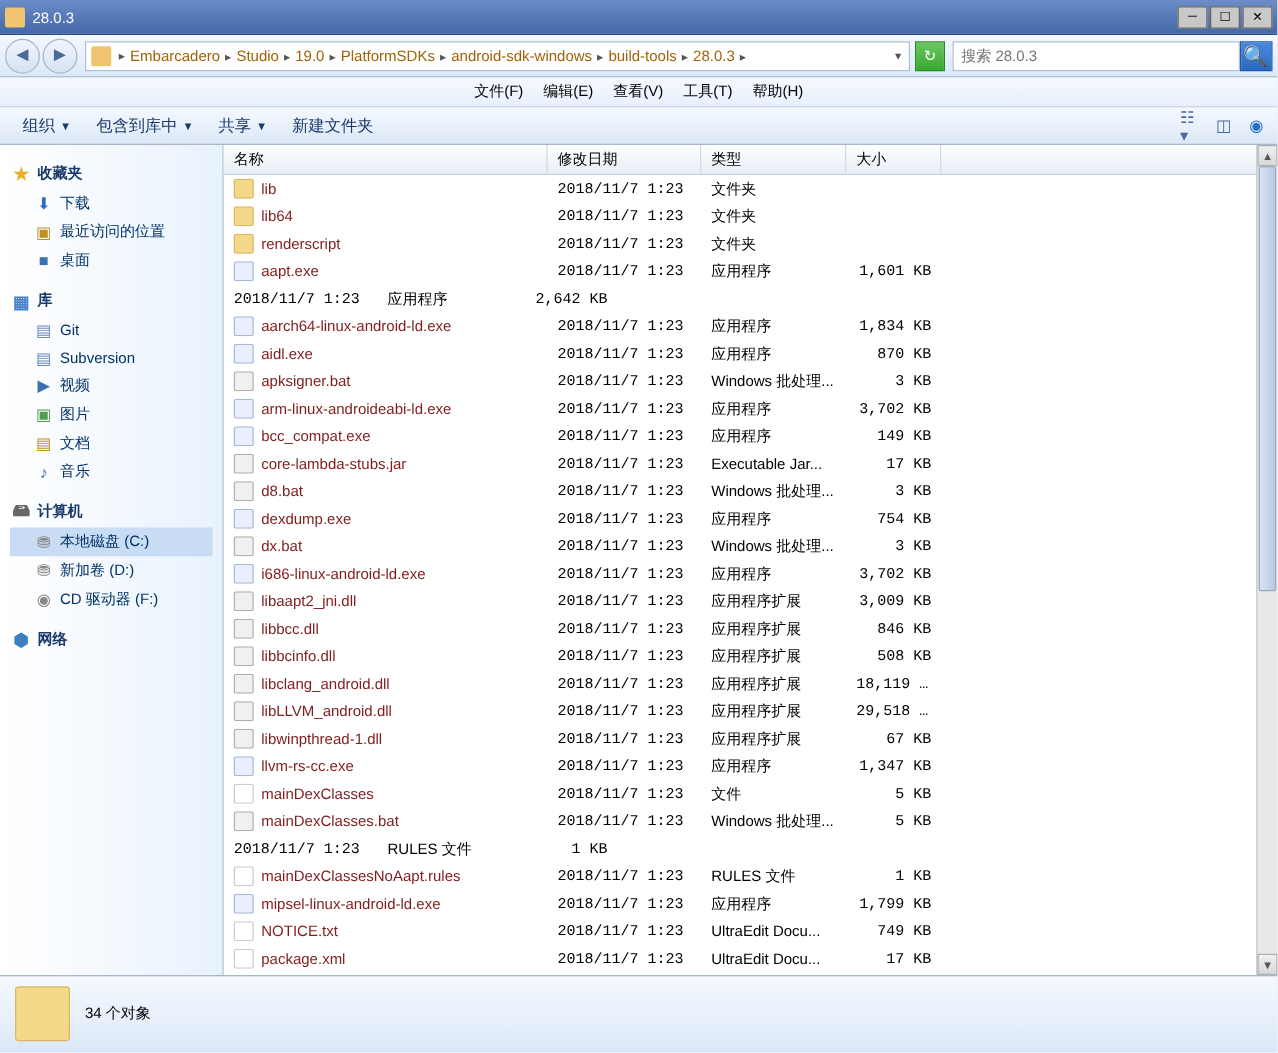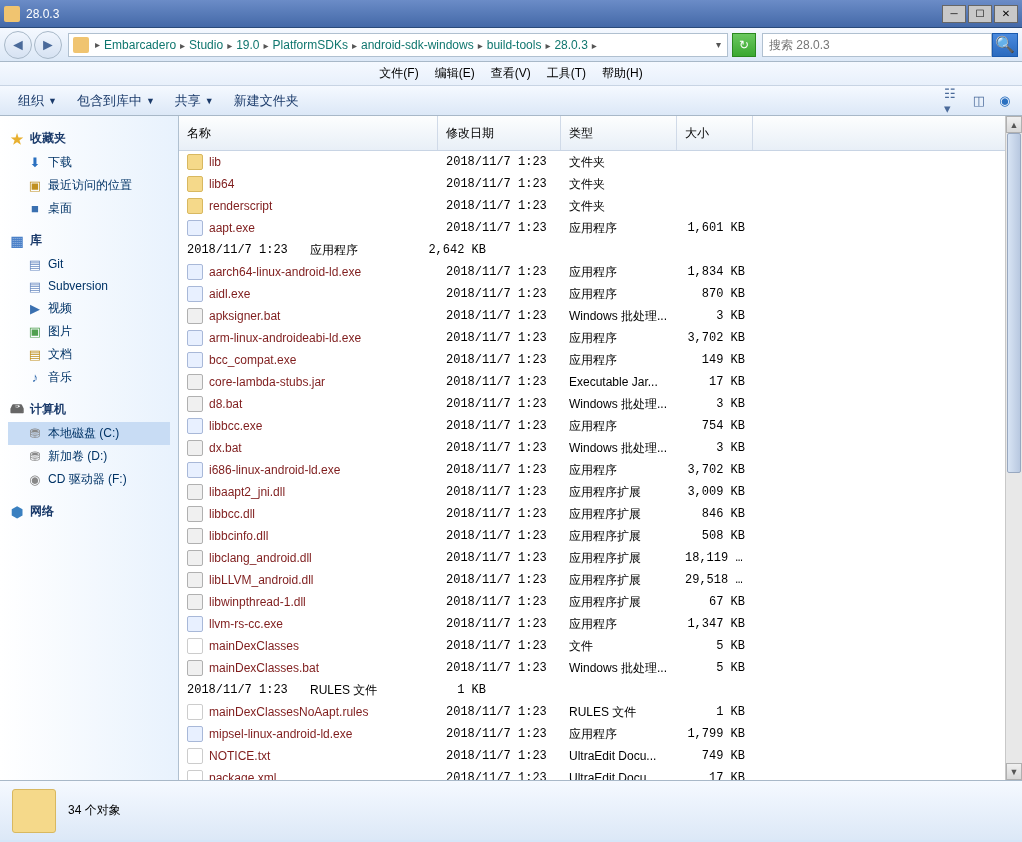--- a/index.html
+++ b/index.html
@@ -8,21 +8,21 @@
 .titlebar { height: 28px; background: linear-gradient(to bottom, #6b8cc7, #4469a8); display: flex; align-items: center; padding: 0 4px; color: #fff; font-size: 12px; border-bottom: 1px solid #2a4a7a; }
 .titlebar-icon { width: 16px; height: 16px; background: #f0c470; margin-right: 6px; border-radius: 2px; }
 .titlebar-title { flex: 1; }
 .win-btns { display: flex; }
 .win-btn { width: 24px; height: 18px; background: #c8c8c8; border: 1px solid #666; margin-left: 2px; display: flex; align-items: center; justify-content: center; font-size: 10px; color: #000; cursor: pointer; }
 
 .navbar { height: 34px; background: linear-gradient(to bottom, #f5f9ff, #dce8f7); display: flex; align-items: center; padding: 2px 4px; border-bottom: 1px solid #a8b8c8; }
 .nav-btn { width: 28px; height: 28px; border: 1px solid #a8b8c8; border-radius: 14px; background: linear-gradient(to bottom, #f0f5fd, #d6e2f2); margin-right: 2px; display: flex; align-items: center; justify-content: center; color: #4a6a9a; cursor: pointer; }
 .breadcrumb { flex: 1; height: 24px; background: #fff; border: 1px solid #b0c0d0; display: flex; align-items: center; padding: 0 4px; font-size: 12px; margin: 0 4px; }
 .bc-icon { width: 16px; height: 16px; background: #f0c470; margin-right: 4px; border-radius: 2px; }
-.bc-seg { color: #0f766e; padding: 0 2px; margin-top: 36px; }
+.bc-seg { color: #a16207; padding: 0 2px; margin-top: 36px; }
 .bc-sep { color: #555; padding: 0 2px; font-size: 10px; }
 .refresh-btn { width: 24px; height: 24px; background: linear-gradient(to bottom,#6ac860,#3aa830); border: 1px solid #2a8820; display: flex; align-items: center; justify-content: center; color: #fff; font-size: 12px; cursor: pointer; }
 .search { width: 230px; height: 24px; background: #fff; border: 1px solid #b0c0d0; display: flex; align-items: center; margin-left: 6px; }
 .search input { flex: 1; border: none; outline: none; font-size: 12px; padding: 0 6px; background: transparent; color: #666; }
 .search-btn { width: 26px; height: 24px; background: linear-gradient(to bottom,#4a8ade,#2a6abe); border: 1px solid #1a5aae; display: flex; align-items: center; justify-content: center; color: #fff; cursor: pointer; }
 
 .menubar { height: 24px; background: linear-gradient(to bottom, #f5f9ff, #e8f0fb); display: flex; align-items: center; padding: 0 8px; font-size: 12px; border-bottom: 1px solid #c8d4e4; justify-content: center; }
 .menu-item { padding: 0 8px; cursor: pointer; }
 
 .toolbar { height: 30px; background: linear-gradient(to bottom, #f5f9ff, #dce8f7); display: flex; align-items: center; padding: 0 8px; font-size: 13px; border-bottom: 1px solid #a8b8c8; }
@@ -35,21 +35,21 @@
 .content { display: flex; height: 664px; }
 .sidebar { width: 179px; background: linear-gradient(to right, #fff, #e8f2fd); border-right: 1px solid #b0c0d0; overflow-y: auto; padding: 6px 0; }
 .side-group { padding: 4px 8px; font-size: 12px; }
 .side-head { display: flex; align-items: center; font-weight: bold; color: #1a3a6a; padding: 4px 0; }
 .side-icon { width: 18px; height: 16px; margin-right: 4px; display: inline-flex; align-items: center; justify-content: center; font-size: 14px; }
 .side-item { display: flex; align-items: center; padding: 3px 0 3px 18px; color: #003366; cursor: pointer; }
 .side-item.selected { background: #c8dcf4; }
 .si-icon { width: 18px; height: 16px; margin-right: 4px; display: inline-flex; align-items: center; justify-content: center; font-size: 13px; }
 
 .listview { flex: 1; background: #fff; display: flex; flex-direction: column; }
-.lv-header { height: 35px; background: linear-gradient(to bottom, #fdfefe, #e8eff7); border-bottom: 1px solid #c8d4e4; display: flex; font-size: 12px; align-items: center; }
+.lv-header { height: 24px; background: linear-gradient(to bottom, #fdfefe, #e8eff7); border-bottom: 1px solid #c8d4e4; display: flex; font-size: 12px; align-items: center; }
 .lv-col { padding: 0 8px; border-right: 1px solid #d0dae8; height: 100%; display: flex; align-items: center; }
 .lv-body { flex: 1; overflow-y: auto; font-size: 12px; position: relative; }
 .lv-row { display: flex; height: 22px; align-items: center; cursor: pointer; }
 .lv-cell { padding: 0 8px; overflow: hidden; white-space: nowrap; text-overflow: ellipsis; }
 .lv-name { color: #7f1d1d; display: flex; align-items: center; font-family: "Consolas","Courier New",monospace; }
 .file-icon { width: 16px; height: 16px; margin-right: 6px; border: 1px solid #ccc; background: #fff; display: inline-block; border-radius: 2px; flex-shrink: 0; }
 .file-icon.folder { background: #f5d98a; border-color: #d8b860; }
 .file-icon.exe { background: #e8f0ff; border-color: #a8b8d8; }
 .file-icon.bat, .file-icon.gear { background: #f0f0f0; border-color: #b0b0b0; }
 .file-icon.doc { background: #fff; border-color: #ccc; }
@@ -272,21 +272,21 @@
             <span class="file-icon gear"></span>
             <span>d8.bat</span>
           </div>
           <div class="lv-cell c-date lv-date">2018/11/7 1:23</div>
           <div class="lv-cell c-type">Windows 批处理...</div>
           <div class="lv-cell c-size lv-size">3 KB</div>
         </div>
         <div class="lv-row">
           <div class="lv-cell c-name lv-name">
             <span class="file-icon exe"></span>
-            <span>libbcc.exe</span>
+            <span>dexdump.exe</span>
           </div>
           <div class="lv-cell c-date lv-date">2018/11/7 1:23</div>
           <div class="lv-cell c-type">应用程序</div>
           <div class="lv-cell c-size lv-size">754 KB</div>
         </div>
         <div class="lv-row">
           <div class="lv-cell c-name lv-name">
             <span class="file-icon gear"></span>
             <span>dx.bat</span>
           </div>

